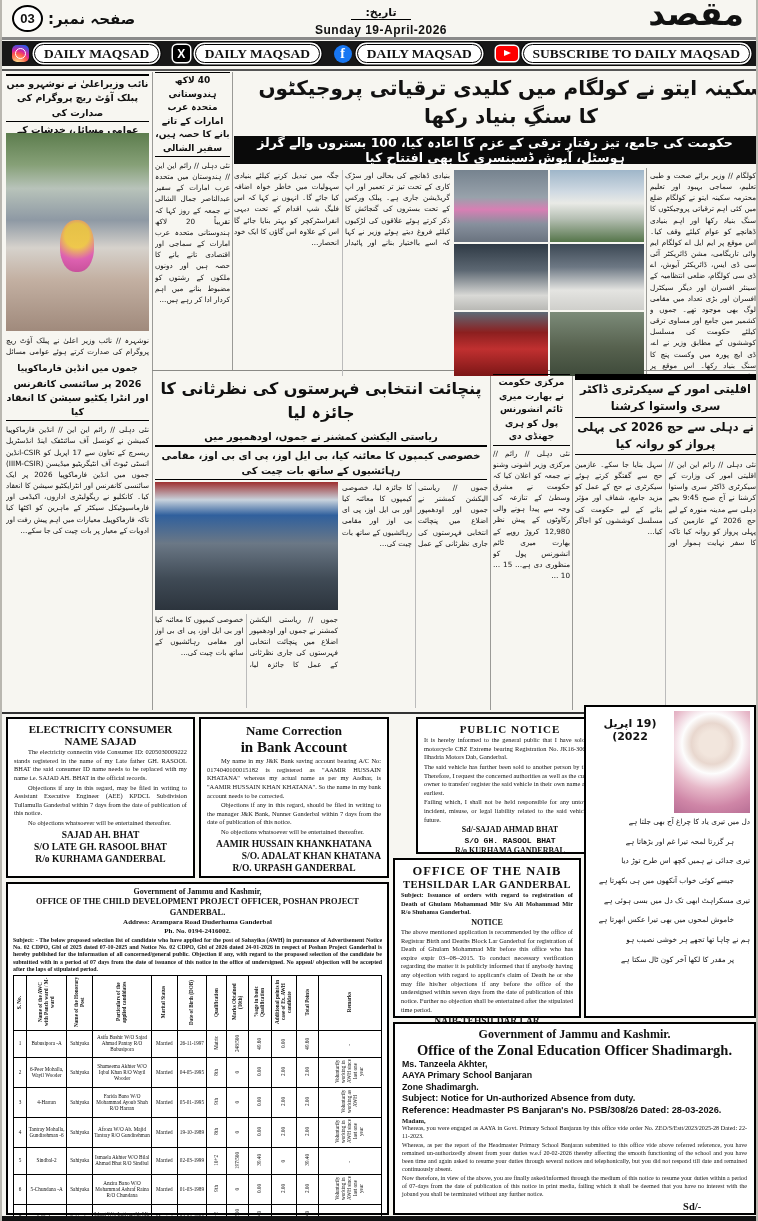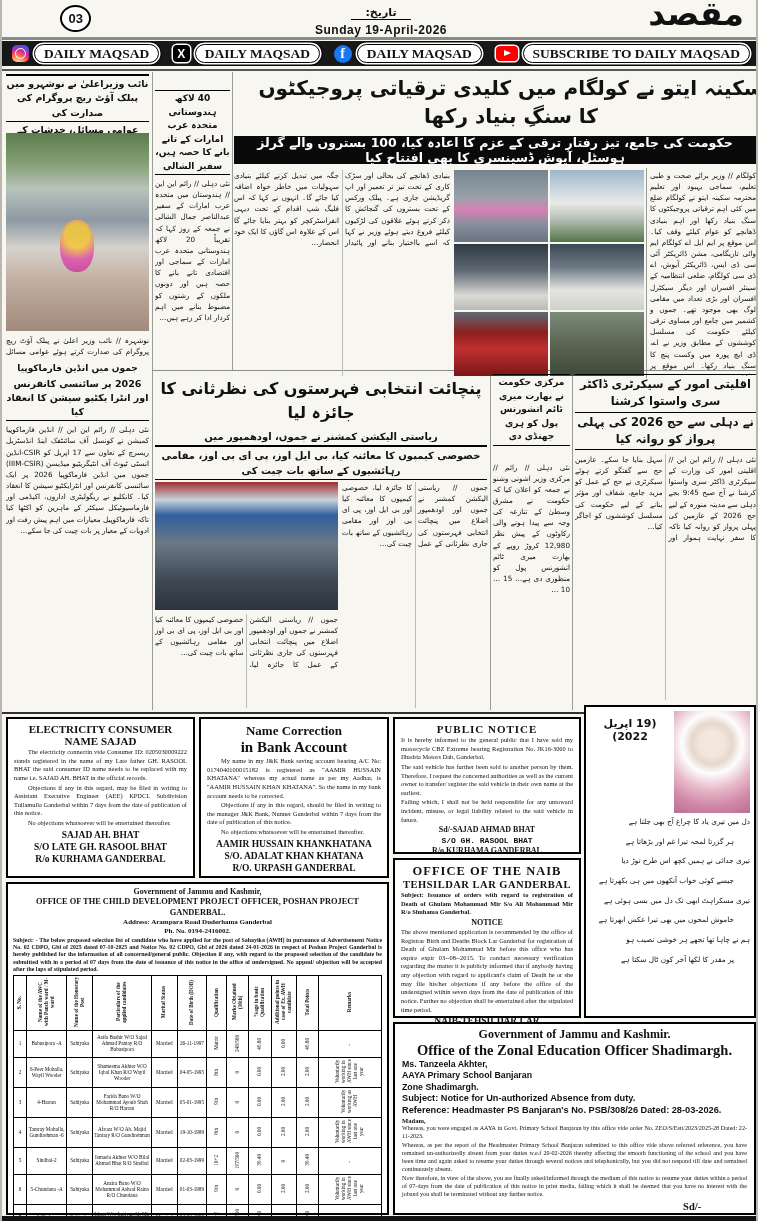--- a/index.html
+++ b/index.html
@@ -3,21 +3,21 @@
 <meta charset="utf-8">
 <style>
   html,body{margin:0;padding:0;background:#d8d6d0;}
   #page{position:relative;width:758px;height:1221px;margin:0 auto;background:#f7f6f1;
         border-left:2px solid #b9b7b0;border-right:2px solid #b9b7b0;box-sizing:border-box;
         overflow:hidden;font-family:"Liberation Sans",sans-serif;color:#111;}
   .abs{position:absolute;box-sizing:border-box;}
   .ur{direction:rtl;font-family:"DejaVu Sans",sans-serif;}
   .jus{text-align:justify;}
   
-  .page-badge{left:2px;top:5px;display:flex;align-items:flex-end;gap:5px;flex-direction:column;}
+  .page-badge{left:10px;top:5px;display:flex;align-items:center;gap:5px;}
   .num-oval{border:2.5px solid #000;border-radius:50%;width:27px;height:23px;display:flex;
             align-items:center;justify-content:center;font-weight:bold;font-size:13px;background:#fff;}
   .page-label{font-weight:bold;font-size:15px;}
   .date-block{left:279px;top:2px;width:200px;text-align:center;}
   .date-label{font-weight:bold;font-size:11px;border-bottom:1px solid #000;display:inline-block;padding:0 14px;}
   .date-value{font-weight:bold;font-size:12px;border-bottom:2px solid #000;display:inline-block;padding:0 8px;margin-top:1px;letter-spacing:.5px;}
   .masthead{right:12px;top:-4px;font-weight:bold;font-size:33px;line-height:1.1;}
   .rule1{top:37px;left:0;width:758px;height:3px;background:#8a8a8a;}
   
   .social-bar{top:41px;left:0;width:758px;height:25px;background:#181818;display:flex;
@@ -132,21 +132,21 @@
   </div>
   <div class="abs ph ph-deputy" style="left:4px;top:133px;width:143px;height:198px;"></div>
   <div class="abs ur ur-body jus" style="left:4px;top:335px;width:143px;height:24px;">نوشہرہ // نائب وزیر اعلیٰ نے پبلک آؤٹ ریچ پروگرام کی صدارت کرتے ہوئے عوامی مسائل اور خدشات کے فوری ازالے کی یقین دہانی کرائی…</div>
 
   <div class="abs" style="left:4px;top:362px;width:143px;">
     <div class="ur ur-head" style="font-size:9px;">جموں میں انڈین فارماکوپیا</div>
     <div class="ur ur-head ruled" style="font-size:9.5px;">2026 پر سائنسی کانفرنس اور انٹرا یکٹیو سیشن کا انعقاد کیا</div>
     <div class="ur ur-body jus" style="height:282px;margin-top:3px;">نئی دہلی // رائم این این // انڈین فارماکوپیا کمیشن نے کونسل آف سائنٹفک اینڈ انڈسٹریل ریسرچ کے تعاون سے 17 اپریل کو CSIR-انڈین انسٹی ٹیوٹ آف انٹیگریٹیو میڈیسن (IIIM-CSIR) جموں میں انڈین فارماکوپیا 2026 پر ایک سائنسی کانفرنس اور انٹرایکٹیو سیشن کا انعقاد کیا۔ کانکلیو نے ریگولیٹری اداروں، اکیڈمی اور فارماسیوٹیکل سیکٹر کے ماہرین کو اکٹھا کیا تاکہ فارماکوپیل معیارات میں اہم پیش رفت اور ادویات کے معیار پر بات چیت کی جا سکے…</div>
   </div>
 
-  <div class="abs" style="left:153px;top:90px;width:75px;">
+  <div class="abs" style="left:153px;top:72px;width:75px;">
     <div class="ur ur-head ruled" style="font-size:9px;border-top:1px solid #000;">40 لاکھ ہندوستانی متحدہ عرب امارات کے تانے بانے کا حصہ ہیں، سفیر الشالی</div>
     <div class="ur ur-body jus" style="height:220px;margin-top:3px;">نئی دہلی // رائم این این // ہندوستان میں متحدہ عرب امارات کے سفیر عبدالناصر جمال الشالی نے جمعہ کے روز کہا کہ تقریباً 20 لاکھ ہندوستانی متحدہ عرب امارات کے سماجی اور اقتصادی تانے بانے کا حصہ ہیں اور دونوں ملکوں کے رشتوں کو مضبوط بنانے میں اہم کردار ادا کر رہے ہیں…</div>
   </div>
 
   <div class="abs ur lead-headline" style="left:248px;top:74px;width:522px;">سکینہ ایتو نے کولگام میں کلیدی ترقیاتی پروجیکٹوں کا سنگِ بنیاد رکھا</div>
   <div class="abs subbar ur" style="left:232px;top:136px;width:522px;height:28px;">حکومت کی جامع، تیز رفتار ترقی کے عزم کا اعادہ کیا، 100 بستروں والے گرلز ہوسٹل، آیوش ڈسپنسری کا بھی افتتاح کیا</div>
 
   <div class="abs ur ur-body jus" style="left:648px;top:170px;width:106px;height:206px;">کولگام // وزیر برائے صحت و طبی تعلیم، سماجی بہبود اور تعلیم محترمہ سکینہ ایتو نے کولگام ضلع میں کئی اہم ترقیاتی پروجیکٹوں کا سنگ بنیاد رکھا اور اہم بنیادی ڈھانچے کو عوام کیلئے وقف کیا۔ اس موقع پر ایم ایل اے کولگام ایم وائی تاریگامی، مشن ڈائریکٹر آئی سی ڈی ایس، ڈائریکٹر آیوش، اے ڈی سی کولگام، ضلعی انتظامیہ کے سینئر افسران اور دیگر سیکٹرل افسران اور بڑی تعداد میں مقامی لوگ بھی موجود تھے۔ جموں و کشمیر میں جامع اور مساوی ترقی کیلئے حکومت کی مسلسل کوششوں کے مطابق وزیر نے اے، ڈی ایچ پورہ میں وکست پنچ کا سنگ بنیاد رکھا۔ اس موقع پر سکینہ…</div>
 
   <div class="abs collage" style="left:452px;top:170px;width:190px;height:206px;">
@@ -164,25 +164,25 @@
     <div class="ur ur-head" style="font-size:16px;padding:3px 0;">پنچائت انتخابی فہرستوں کی نظرثانی کا جائزہ لیا</div>
     <div class="ur ur-head ruled" style="font-size:10px;">ریاستی الیکشن کمشنر نے جموں، اودھمپور میں</div>
     <div class="ur ur-head ruled" style="font-size:10px;border-top:1px solid #000;">خصوصی کیمپوں کا معائنہ کیا، بی ایل اوز، پی ای بی اوز، مقامی رہائشیوں کے ساتھ بات چیت کی</div>
   </div>
   <div class="abs ph ph-meeting" style="left:153px;top:482px;width:183px;height:128px;"></div>
   <div class="abs ur ur-body jus cols2" style="left:340px;top:482px;width:146px;height:226px;">جموں // ریاستی الیکشن کمشنر نے جموں اور اودھمپور اضلاع میں پنچائت انتخابی فہرستوں کی جاری نظرثانی کے عمل کا جائزہ لیا، خصوصی کیمپوں کا معائنہ کیا اور بی ایل اوز، پی ای بی اوز اور مقامی رہائشیوں کے ساتھ بات چیت کی…</div>
   <div class="abs ur ur-body jus cols2" style="left:153px;top:614px;width:183px;height:94px;">جموں // ریاستی الیکشن کمشنر نے جموں اور اودھمپور اضلاع میں پنچائت انتخابی فہرستوں کی جاری نظرثانی کے عمل کا جائزہ لیا، خصوصی کیمپوں کا معائنہ کیا اور بی ایل اوز، پی ای بی اوز اور مقامی رہائشیوں کے ساتھ بات چیت کی…</div>
 
   <div class="abs" style="left:491px;top:374px;width:77px;">
     <div class="ur ur-head ruled" style="font-size:9px;border-top:1px solid #000;">مرکزی حکومت نے بھارت میری ٹائم انشورنس پول کو ہری جھنڈی دی</div>
-    <div class="ur ur-body jus" style="height:252px;margin-top:16px;">نئی دہلی // رائم // مرکزی وزیر اشونی وشنو نے جمعہ کو اعلان کیا کہ حکومت نے مشرق وسطیٰ کے تنازعہ کی وجہ سے پیدا ہونے والی رکاوٹوں کے پیش نظر 12,980 کروڑ روپے کے بھارت میری ٹائم انشورنس پول کو منظوری دی ہے… 15 … 10 …</div>
+    <div class="ur ur-body jus" style="height:252px;margin-top:2px;">نئی دہلی // رائم // مرکزی وزیر اشونی وشنو نے جمعہ کو اعلان کیا کہ حکومت نے مشرق وسطیٰ کے تنازعہ کی وجہ سے پیدا ہونے والی رکاوٹوں کے پیش نظر 12,980 کروڑ روپے کے بھارت میری ٹائم انشورنس پول کو منظوری دی ہے… 15 … 10 …</div>
   </div>
 
   <div class="abs" style="left:573px;top:374px;width:181px;">
-    <div class="ur ur-head ruled" style="font-size:11.5px;border-top:1px solid #000000;">اقلیتی امور کے سیکرٹری ڈاکٹر سری واستوا کرشنا</div>
+    <div class="ur ur-head ruled" style="font-size:11.5px;border-top:6px solid #000000;">اقلیتی امور کے سیکرٹری ڈاکٹر سری واستوا کرشنا</div>
     <div class="ur ur-head ruled" style="font-size:11.5px;">نے دہلی سے حج 2026 کی پہلی پرواز کو روانہ کیا</div>
     <div class="ur ur-body jus cols2" style="height:246px;margin-top:4px;">نئی دہلی // رائم این این // اقلیتی امور کی وزارت کے سیکرٹری ڈاکٹر سری واستوا کرشنا نے آج صبح 9:45 بجے دہلی سے مدینہ منورہ کے لیے حج 2026 کے عازمین کی پہلی پرواز کو روانہ کیا تاکہ کا سفر نہایت ہموار اور سہل بنایا جا سکے۔ عازمین حج سے گفتگو کرتے ہوئے سیکرٹری نے حج کے عمل کو مزید جامع، شفاف اور مؤثر بنانے کے لیے حکومت کی مسلسل کوششوں کو اجاگر کیا…</div>
   </div>
 
   <div class="abs" style="left:0;top:712px;width:758px;height:2px;background:#333;"></div>
 
   <div class="abs nbox" style="left:4px;top:717px;width:189px;height:161px;">
     <div class="n-title" style="font-size:11px;">ELECTRICITY CONSUMER</div>
     <div class="n-title" style="font-size:11px;">NAME SAJAD</div>
     <div class="n-p">The electricity connectin vide Consumer ID: 0205030009222 stands registered in the name of my Late father GH. RASOOL BHAT the said consumer ID name needs to be replaced with my name i.e. SAJAD AH. BHAT in the official records.</div>
@@ -193,25 +193,25 @@
     <div class="n-sig" style="font-size:9.5px;">R/o KURHAMA GANDERBAL</div>
   </div>
 
   <div class="abs nbox" style="left:197px;top:717px;width:190px;height:161px;">
     <div class="n-title" style="font-size:13px;">Name Correction</div>
     <div class="n-title" style="font-size:15px;">in Bank Account</div>
     <div class="n-p">My name in my J&amp;K Bank saving account bearing A/C No: 0174040100015182 is registered as "AAMIR HUSSAIN KHATANA" whereas my actual name as per my Aadhar, is "AAMIR HUSSAIN KHAN KHATANA". So the name in my bank account needs to be corrected.</div>
     <div class="n-p">Objections if any in this regard, should be filed in writing to the manager J&amp;K Bank, Nunner Ganderbal within 7 days from the date of publication of this notice.</div>
     <div class="n-p">No objections whatsoever will be entertained thereafter.</div>
     <div class="n-sig" style="font-size:9.5px;">AAMIR HUSSAIN KHANKHATANA</div>
-    <div class="n-sig" style="font-size:9.5px;">S/O. ADALAT KHAN KHATANA</div>
+    <div class="n-sig" style="font-size:9.5px;text-align:right;">S/O. ADALAT KHAN KHATANA</div>
     <div class="n-sig" style="font-size:9.5px;">R/O. URPASH GANDERBAL</div>
   </div>
 
-  <div class="abs nbox" style="left:391px;top:717px;width:188px;height:137px;">
+  <div class="abs nbox" style="left:414px;top:717px;width:188px;height:137px;">
     <div class="n-title" style="font-size:11px;letter-spacing:1px;">PUBLIC NOTICE</div>
     <div class="n-p noind">It is hereby informed to the general public that I have sold my motorcycle CBZ Extreme bearing Registration No. JK16-3060 to Ilhadria Motors Dab, Ganderbal.</div>
     <div class="n-p noind">The said vehicle has further been sold to another person by them. Therefore, I request the concerned authorities as well as the current owner to transfer/ register the said vehicle in their own name at the earliest.</div>
     <div class="n-p noind">Failing which, I shall not be held responsible for any untoward incident, misuse, or legal liability related to the said vehicle in future.</div>
     <div class="n-sig" style="font-size:8px;">Sd/-SAJAD AHMAD BHAT</div>
     <div class="n-sig" style="font-size:8px;font-family:Liberation Mono, monospace;">S/O GH. RASOOL BHAT</div>
     <div class="n-sig" style="font-size:8px;">R/o KURHAMA GANDERBAL</div>
   </div>
 
   <div class="abs nbox" style="left:391px;top:858px;width:188px;height:160px;">

